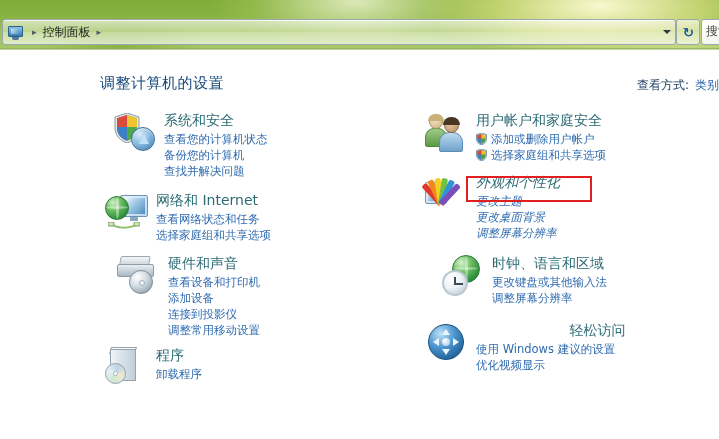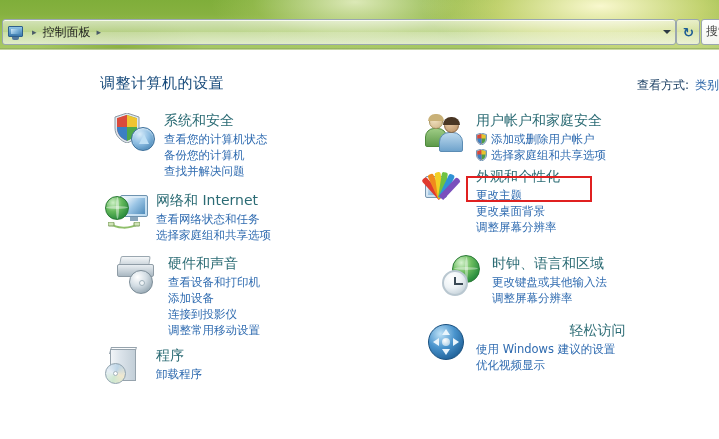--- a/index.html
+++ b/index.html
@@ -491,21 +491,21 @@
                     <path d="M1.4 2.2 L5.5 .9 V5.6 H1.4 Z" fill="#d6483a"></path>
                     <path d="M5.5 .9 L9.6 2.2 V5.6 H5.5 Z" fill="#eac22d"></path>
                     <path d="M1.4 5.6 H5.5 V11 C3.4 10.3 1.4 8.4 1.4 6 Z" fill="#3b82c4"></path>
                   </svg>
                 </span>
                 <span>选择家庭组和共享选项</span>
               </div>
             </div>
           </div>
         </div>
-        <div class="cat" style="position: absolute; top: 56px; left: 0px; width: 100%;">
+        <div class="cat" style="position: absolute; top: 62px; left: 0px; width: 100%; font-style: italic;">
           <div class="cat-icon">
             <div class="ico ico-appear">
               <span class="mon"></span>
               <span class="fan">
                 <span style="background:#e03a2f;transform:rotate(-42deg);"></span>
                 <span style="background:#f08a1d;transform:rotate(-25deg);"></span>
                 <span style="background:#f2d024;transform:rotate(-8deg);"></span>
                 <span style="background:#6fc242;transform:rotate(9deg);"></span>
                 <span style="background:#2f93d6;transform:rotate(26deg);"></span>
                 <span style="background:#7a4fbd;transform:rotate(43deg);"></span>

